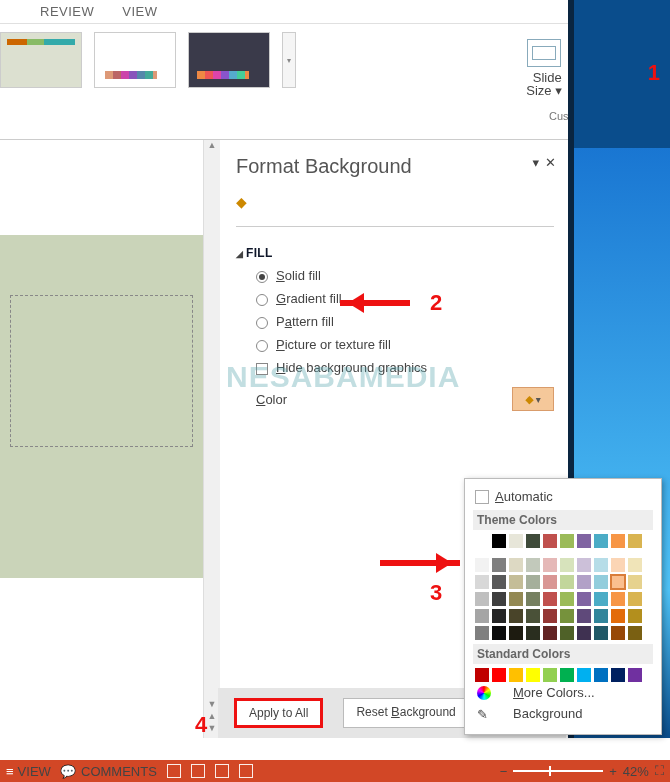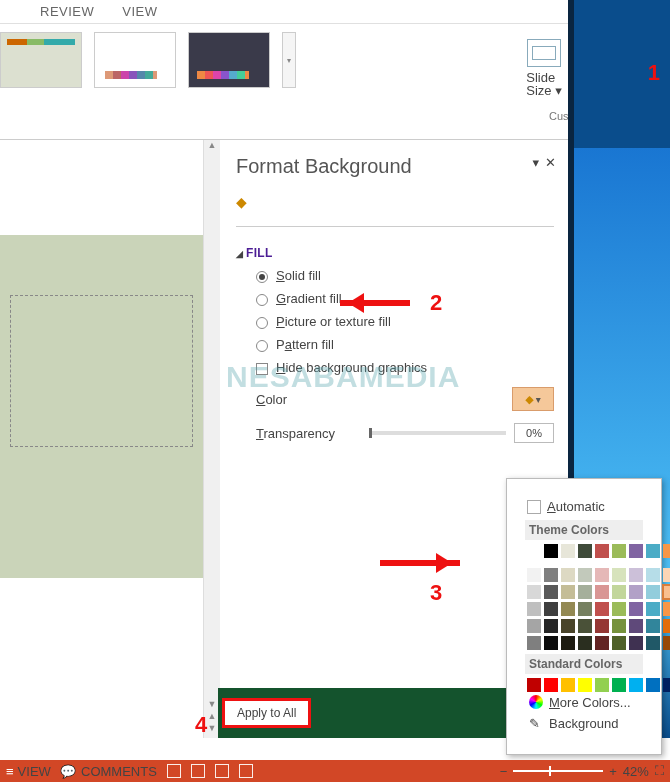--- a/index.html
+++ b/index.html
@@ -15,68 +15,68 @@
 .variant-thumb.a{background:linear-gradient(#dce0d0,#dce0d0)}
 .variant-thumb.a::after{content:"";position:absolute;top:6px;left:6px;right:6px;height:6px;background:linear-gradient(90deg,#c60,#c60 30%,#8b6 30%,#8b6 55%,#3aa 55%,#3aa 100%)}
 .variant-thumb.b{background:#fff}
 .variant-thumb.b::after{content:"";position:absolute;bottom:8px;left:10px;right:18px;height:8px;background:repeating-linear-gradient(90deg,#d97 0 8px,#b66 8px 16px,#c4a 16px 24px,#85b 24px 32px,#58a 32px 40px,#4a9 40px 48px)}
 .variant-thumb.c{background:#3a3a4a}
 .variant-thumb.c::after{content:"";position:absolute;bottom:8px;left:8px;right:20px;height:8px;background:repeating-linear-gradient(90deg,#e84 0 8px,#e55 8px 16px,#d4a 16px 24px,#85c 24px 32px,#5ac 32px 40px,#4c9 40px 48px)}
 .var-drop{width:14px;height:56px;border:1px solid #ccc;background:#f5f5f5;display:flex;align-items:center;justify-content:center;font-size:8px;color:#888}
 .variants-label{text-align:center;font-size:11px;color:#777;margin-top:6px}
 .customize{width:190px;display:flex;flex-direction:column;align-items:center}
 .cust-row{display:flex;gap:4px;padding-top:4px}
-.cust-btn{width:58px;height:80px;display:flex;flex-direction:column;align-items:center;justify-content:center;text-align:left;font-size:11px;color:#555;line-height:13px;border:1px solid transparent}
+.cust-btn{width:58px;height:80px;display:flex;flex-direction:column;align-items:center;justify-content:center;text-align:right;font-size:11px;color:#555;line-height:13px;border:1px solid transparent}
 .cust-btn.highlight{border:3px solid #e11}
 .cust-icon{width:34px;height:28px;border:1px solid #8ab;background:#fff;margin-bottom:4px;position:relative}
 .cust-icon.sz::before{content:"";position:absolute;top:6px;left:4px;right:4px;bottom:6px;border:1px solid #8ab}
 .cust-icon.fb::before{content:"◆";position:absolute;top:0;left:0;right:0;text-align:center;font-size:15px;color:#c80}
 .cust-label{text-align:center;font-size:11px;color:#777;margin-top:2px}
 .collapse{position:absolute;right:6px;top:122px;font-size:12px;color:#888}
 .main{position:absolute;top:140px;left:0;width:220px;bottom:44px;display:flex}
 .slide-prev{flex:1;background:#cad4b9;margin:95px 0 160px 0;position:relative}
 .slide-prev::before{content:"";position:absolute;left:10px;right:10px;top:60px;height:150px;border:1px dashed #888}
 .scroll-v{width:17px;background:#f0f0f0;border-left:1px solid #ddd;position:relative}
 .scroll-v::before{content:"▲";position:absolute;top:0;left:0;right:0;text-align:center;font-size:9px;color:#888}
 .scroll-v::after{content:"▼\A ▲\A ▼";white-space:pre;position:absolute;bottom:4px;left:0;right:0;text-align:center;font-size:9px;color:#888;line-height:12px}
 .pane{position:absolute;top:145px;left:222px;right:102px;bottom:44px;background:#fff;padding:10px 14px}
 .pane-title{font-size:20px;color:#555;font-weight:300;margin-bottom:10px}
 .pane-icons{position:absolute;top:10px;right:12px;font-size:11px;color:#666}
 .paint-ico{display:inline-block;width:18px;height:16px;position:relative;margin:6px 0 12px}
 .paint-ico::before{content:"◆";font-size:14px;color:#c80}
 .tab-ind{border-top:1px solid #ccc;margin-top:4px}
 .sect{margin:18px 0 6px}
-.sect-head{color:#4c1d95;font-weight:600;font-size:12px;letter-spacing:.3px}
+.sect-head{color:#0f172a;font-weight:600;font-size:12px;letter-spacing:.3px}
 .sect-head::before{content:"◢ ";font-size:9px;color:#444}
 .radio-row{display:flex;align-items:flex-end;margin:8px 0 8px 20px;font-size:13px}
 .radio{width:12px;height:12px;border:1px solid #888;border-radius:50%;margin-right:8px;position:relative}
 .radio.on::after{content:"";position:absolute;inset:2px;background:#444;border-radius:50%}
 .chk{width:12px;height:12px;border:1px solid #888;margin-right:8px}
 .u{text-decoration:underline}
 .row-ctl{display:flex;align-items:center;margin:12px 0 6px 20px}
 .row-ctl .lbl{flex:0 0 105px}
 .color-btn{width:42px;height:24px;border:1px solid #d99c6b;background:#f5c89a;display:flex;align-items:center;justify-content:center;gap:2px}
 .color-btn::before{content:"◆";font-size:11px;color:#c80}
 .color-btn::after{content:"▾";font-size:10px;color:#555}
 .trans-slider{flex:1;height:4px;background:#ddd;margin:0 8px;position:relative}
 .trans-slider::before{content:"";position:absolute;left:0;top:-3px;width:3px;height:10px;background:#666}
 .trans-val{width:40px;height:20px;border:1px solid #bbb;text-align:center;font-size:11px;line-height:18px}
-.bottom-btns{position:absolute;bottom:44px;left:218px;right:104px;padding:10px 0 10px 4px;display:flex;gap:20px;background:#14532d}
+.bottom-btns{position:absolute;bottom:44px;left:218px;right:104px;padding:10px 0 10px 16px;display:flex;gap:20px;background:#e5e5e5}
 .btn{padding:5px 12px;border:1px solid #bbb;background:#fff;font-size:12px}
 .btn.hl{border:3px solid #e11}
 .right-strip{position:absolute;top:0;right:0;width:102px;bottom:44px;background:linear-gradient(#0a4d8c,#0a4d8c 20%,#1976d2 20%,#4fc3f7 80%,#0a4d8c);}
 .right-strip::after{content:"";position:absolute;top:0;left:0;width:6px;bottom:0;background:#0a2540}
-.color-pop{position:absolute;top:478px;right:8px;width:156px;background:#fff;border:1px solid #bbb;box-shadow:2px 2px 6px rgba(0,0,0,.3);padding:20px;font-size:12px}
+.color-pop{position:absolute;top:478px;right:8px;width:198px;background:#fff;border:1px solid #bbb;box-shadow:2px 2px 6px rgba(0,0,0,.3);padding:10px;font-size:12px}
 .auto-row{display:flex;align-items:center;margin-bottom:6px}
 .auto-sw{width:14px;height:14px;border:1px solid #aaa;margin-right:6px}
 .pop-hdr{background:#eee;padding:3px 4px;margin:4px -2px;font-weight:600;color:#666;font-size:12px}
 .swatches{display:flex;flex-wrap:wrap;gap:3px;width:172px}
 .sw{width:14px;height:14px}
 .sw.sel{outline:2px solid #d97d3a;outline-offset:-1px}
-.pop-item{display:flex;align-items:flex-start;padding:3px 2px;gap:6px}
+.pop-item{display:flex;align-items:flex-end;padding:3px 2px;gap:22px}
 .pop-item .ic{width:14px;height:14px}
 .statusbar{position:absolute;left:0;right:0;bottom:0;height:22px;background:#d24726;display:flex;align-items:center;color:#fff;font-size:11px;padding:0 6px;gap:10px}
 .sb-item{color:#fff;display:flex;align-items:center;gap:4px}
 .sb-icon{width:14px;height:14px;border:1px solid #fff;opacity:.9}
 .sb-zoom{margin-left:auto;display:flex;align-items:center;gap:6px;color:#fff}
 .zline{width:90px;height:2px;background:#fff;position:relative}
 .zline::before{content:"";position:absolute;left:40%;top:-4px;width:2px;height:10px;background:#fff}
 .annot{position:absolute;color:#e11;font-weight:700;font-size:22px;font-family:Arial}
 .arrow{position:absolute;background:#e11;height:6px}
 .arrow::after{content:"";position:absolute;right:-2px;top:-7px;border:10px solid transparent;border-left:16px solid #e11}
@@ -138,45 +138,41 @@
   <div class="radio-row">
       <span class="radio on"></span>
       <span><span class="u">S</span>olid fill</span>
     </div>
   <div class="radio-row">
       <span class="radio"></span>
       <span><span class="u">G</span>radient fill</span>
     </div>
   <div class="radio-row">
       <span class="radio"></span>
+      <span>P<span class="u">a</span>ttern fill</span>
+    </div>
+  <div class="radio-row">
+      <span class="radio"></span>
       <span><span class="u">P</span>icture or texture fill</span>
-    </div>
-  <div class="radio-row">
-      <span class="radio"></span>
-      <span>P<span class="u">a</span>ttern fill</span>
     </div>
   <div class="radio-row">
       <span class="chk"></span>
       <span><span class="u">H</span>ide background graphics</span>
     </div>
 
   <div class="row-ctl">
     <span class="lbl"><span class="u">C</span>olor</span>
     <span style="flex:1"></span>
     <span class="color-btn"></span>
   </div>
-  <div class="row-ctl">
-    <span class="lbl"><span class="u">T</span>ransparency</span>
-    <span class="trans-slider"></span>
-    <span class="trans-val">0%</span>
-  </div>
 </div>
 
 <div class="bottom-btns">
   <span class="btn hl">Apply to All</span>
+  <span class="btn">Reset <span class="u">B</span>ackground</span>
 </div>
 
 <div class="right-strip"></div>
 
 <div class="color-pop">
   <div class="auto-row">
       <span class="auto-sw"></span>
       <span><span class="u">A</span>utomatic</span>
     </div>
   <div class="pop-hdr">Theme Colors</div>

